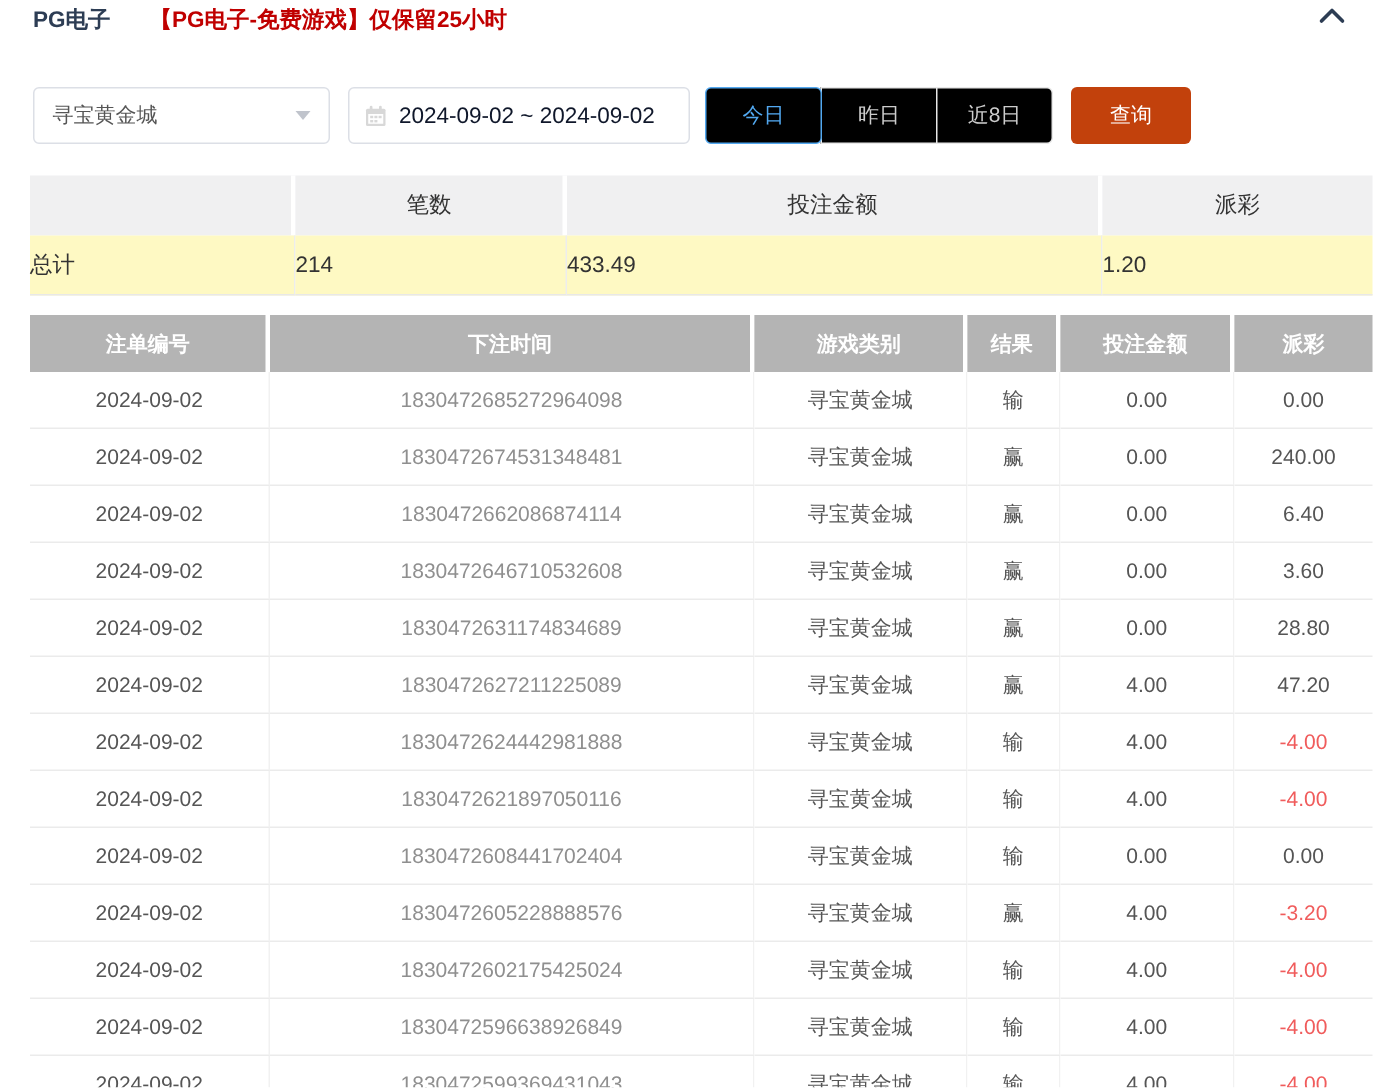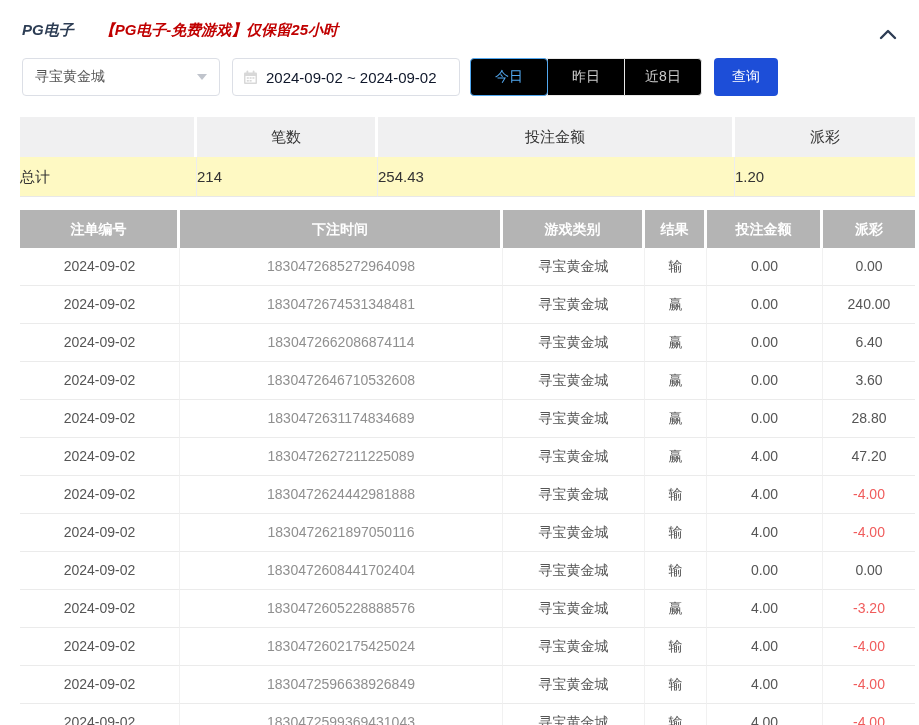--- a/index.html
+++ b/index.html
@@ -1,42 +1,42 @@
 <!DOCTYPE html>
 <html><head>
 <meta charset="utf-8">
 <style>
   * { margin:0; padding:0; box-sizing:border-box; }
   html,body { background:#fff; }
   body { font-family:"Liberation Sans","DejaVu Sans",sans-serif; }
   .page { position:relative; width:919px; height:725px; background:#fff; overflow:hidden; }
 
   
-  .panel-header { display:flex; align-items:flex-end; padding:28px 22px 0 22px; height:40px;font-style:italic; }
+  .panel-header { display:flex; align-items:flex-start; padding:4px 22px 0 22px; height:40px; }
   .panel-title { font-size:15px; font-weight:bold; color:#2d3d54; }
   .panel-notice { font-size:15px; font-weight:bold; color:#c00000; margin-left:26px; }
   .collapse-btn { margin-left:auto; cursor:pointer; display:flex; align-items:center; }
 
   
   .filters { display:flex; align-items:center; margin:18px 22px 0 22px; height:38px; }
   .select-box { width:198px; height:38px; border:1px solid #dcdfe6; border-radius:4px;
     display:flex; align-items:center; justify-content:space-between; padding:0 12px;
     font-size:14px; color:#555; cursor:pointer; background:#fff; }
   .caret-down { width:0; height:0; border-left:5px solid transparent; border-right:5px solid transparent;
     border-top:6px solid #c0c4cc; }
   .date-box { width:228px; height:38px; border:1px solid #dcdfe6; border-radius:4px; margin-left:12px;
     display:flex; align-items:center; padding:0 10px; font-size:15px; color:#0f172a; cursor:pointer; background:#fff; }
   .date-box svg { margin-right:8px; flex:none; }
   .quick-group { display:flex; margin-left:10px; }
   .qbtn { width:78px; height:38px; background:#000000; border:1px solid #e8e8e8; margin-left:-1px;
     font-size:14px; color:#ccc; cursor:pointer; font-family:inherit; position:relative; }
   .qbtn:first-child { border-radius:4px 0 0 4px; margin-left:0; }
   .qbtn:last-child { border-radius:0 4px 4px 0; }
   .qbtn.active { border:1px solid #52a8f0; color:#52a8f0; z-index:2; border-radius:4px; }
-  .search-btn { width:64px; height:38px; margin-left:12px; background:#1d4ed8; color:#fff;
+  .search-btn { width:80px; height:38px; margin-left:12px; background:#c2410c; color:#fff;
     border:none; border-radius:4px; font-size:14px; cursor:pointer; font-family:inherit; }
 
   
   .summary { margin:21px 0 0 20px; width:895px; }
   .summary .srow { display:grid; grid-template-columns:177px 181px 357px 180px; }
   .summary .shead { height:40px; line-height:40px; text-align:center; background:#f0f0f1;
     font-size:15px; color:#333; border-right:3px solid #fff; }
   .summary .shead:last-child { border-right:none; }
   .summary .scell { height:40px; line-height:39px; text-align:left; font-size:15px; color:#333;
     background:#fef9c3; border-bottom:1px solid #e8e8e8; border-right:1px solid #ededed; }
@@ -101,21 +101,21 @@
   <div class="summary">
     <div class="srow">
       <div class="shead"></div>
       <div class="shead">笔数</div>
       <div class="shead">投注金额</div>
       <div class="shead">派彩</div>
     </div>
     <div class="srow">
       <div class="scell">总计</div>
       <div class="scell">214</div>
-      <div class="scell">254.43</div>
+      <div class="scell">433.49</div>
       <div class="scell">1.20</div>
     </div>
   </div>
 
   <div class="bets">
     <div class="thead">
       <div class="th">注单编号</div>
       <div class="th">下注时间</div>
       <div class="th">游戏类别</div>
       <div class="th">结果</div>

